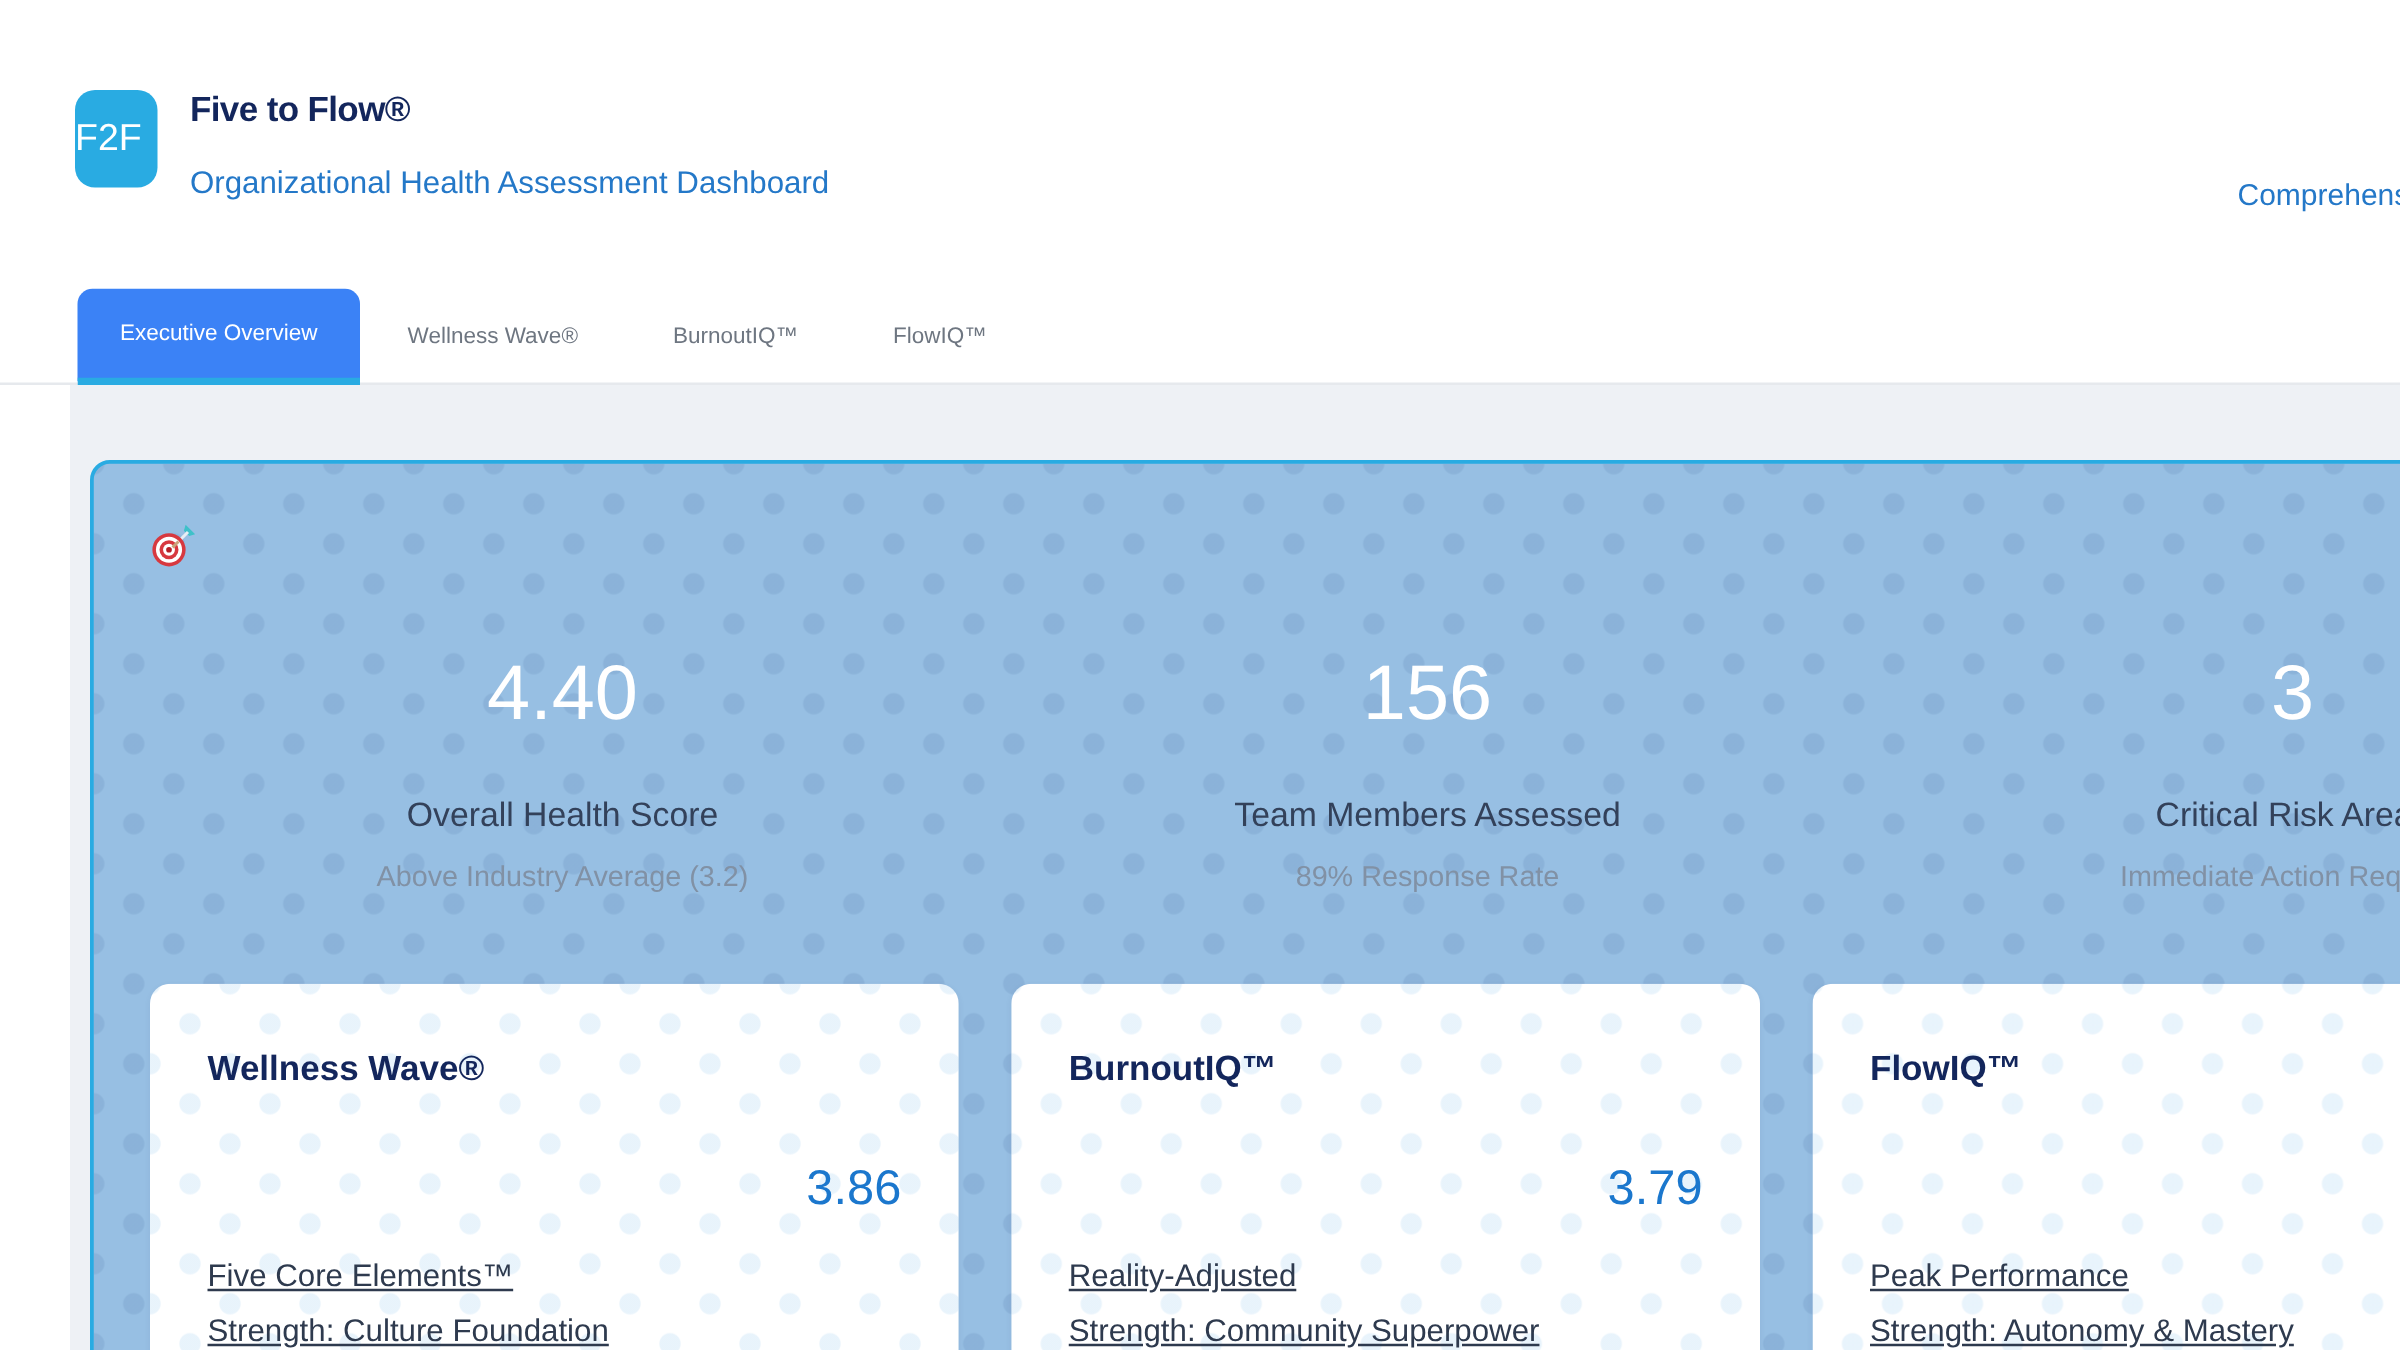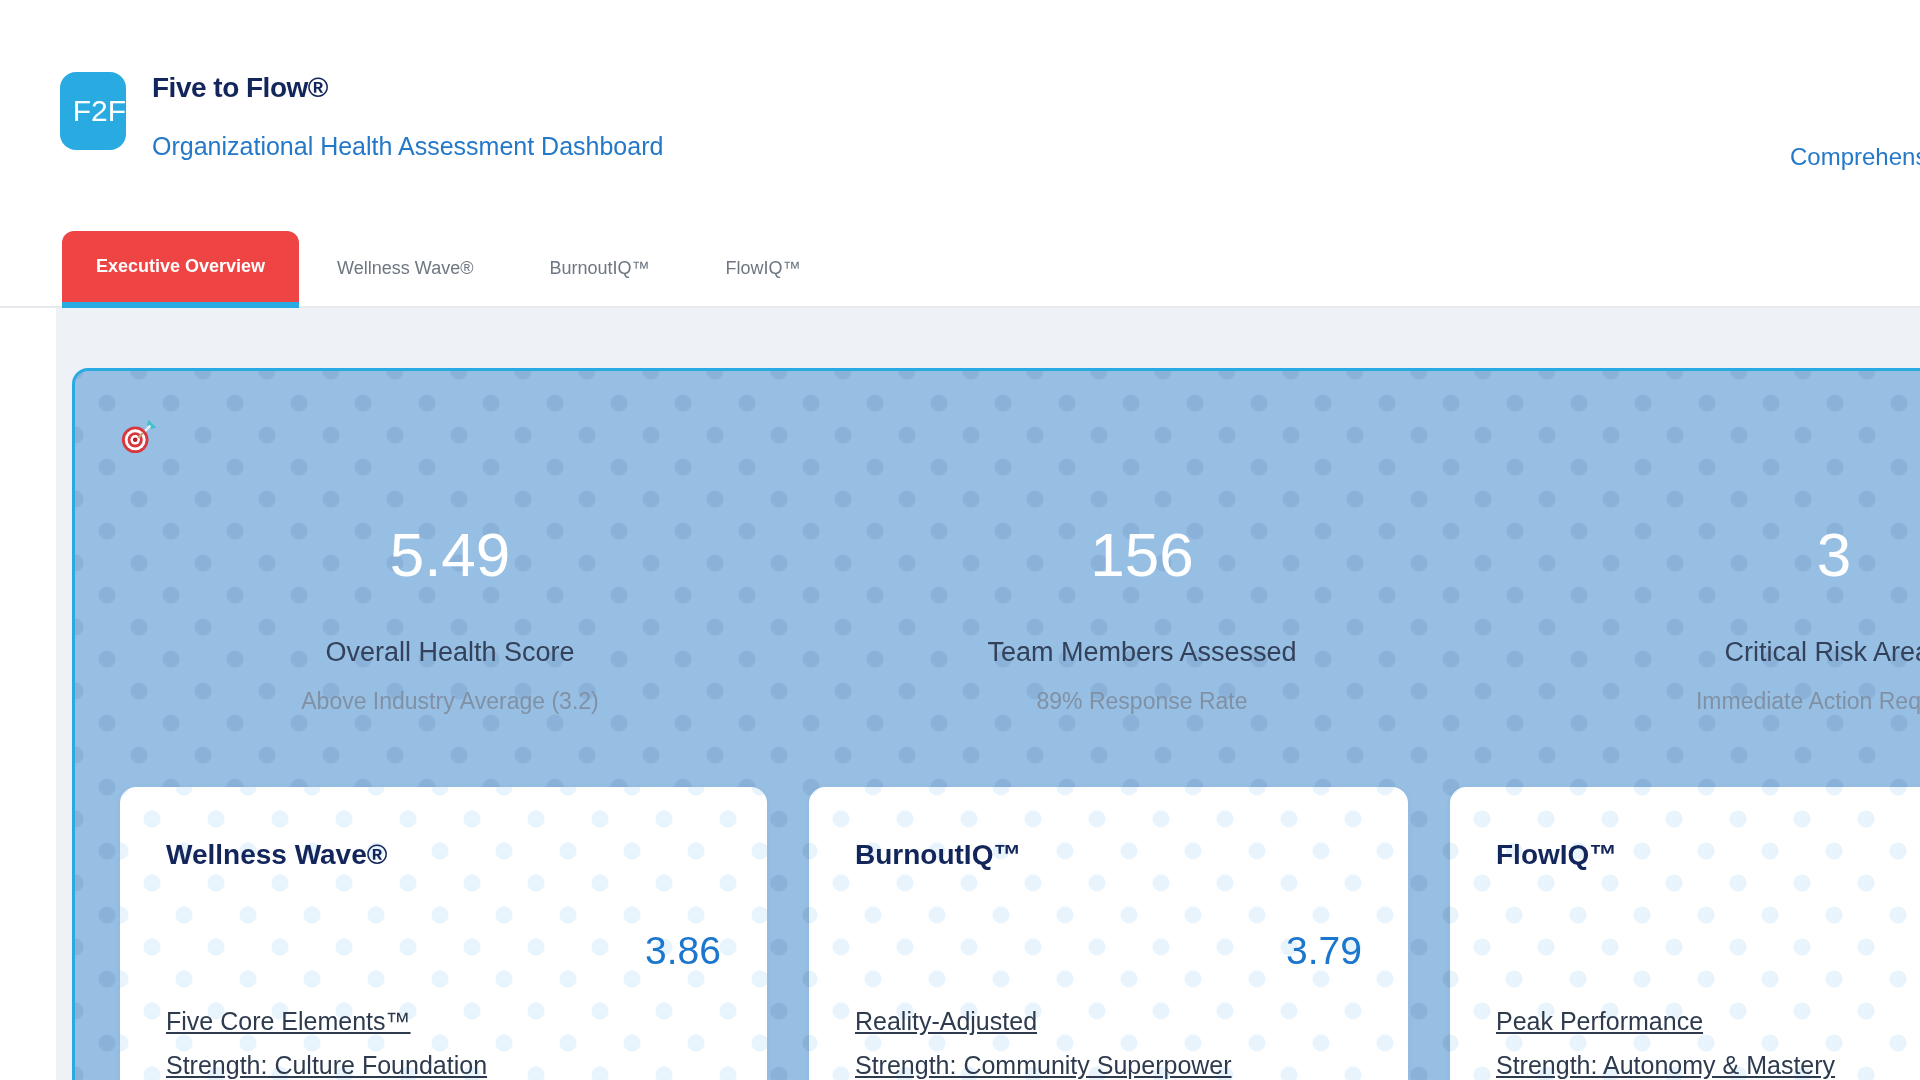--- a/index.html
+++ b/index.html
@@ -3,31 +3,31 @@
 <meta charset="utf-8">
 <style>
   * { margin:0; padding:0; box-sizing:border-box; }
   html,body { width:1920px; height:1080px; overflow:hidden; background:#ffffff;
     font-family:"Liberation Sans", sans-serif; }
   .page { position:relative; width:2280px; }
 
   
   .header { padding:72px 0 0 60px; display:flex; gap:26px; align-items:flex-start; }
   .logo { width:66px; height:78px; border-radius:16px; background:#29abe2; color:#fff;
-    font-size:30px; font-weight:500; display:flex; align-items:center; justify-content:flex-end; }
+    font-size:30px; font-weight:500; display:flex; align-items:center; justify-content:flex-start; }
   .title { font-size:28px; font-weight:800; color:#13265c; letter-spacing:-0.5px; }
   .subtitle { margin-top:28px; font-size:25px; color:#2478c8; }
   .top-link { position:absolute; left:1790px; top:143px; font-size:24px; color:#2478c8;
     white-space:nowrap; cursor:pointer; }
 
   
   .tabbar { margin-top:70px; display:flex; align-items:stretch; padding-left:62px;
     border-bottom:2px solid #e6e9ed; width:2280px; background:#fff; }
   .tab { padding:27px 38px; font-size:18px; color:#6e7681; cursor:pointer; white-space:nowrap; }
-  .tab.active { padding:25px 34px; background:#ef4444; color:#ffffff; font-weight:bold;
+  .tab.active { padding:25px 34px; background:#3b82f6; color:#ffffff; font-weight:normal;
     border-radius:12px 12px 0 0; border-bottom:6px solid #29abe2; margin-bottom:-2px; }
 
   
   .content { margin-left:56px; width:2224px; min-height:790px; background:#eef1f5;
     padding:60px 0 0 16px; }
 
   .panel { width:2160px; border:3px solid #29abe2; border-radius:16px;
     background-color:#97bfe3;
     background-image:
       radial-gradient(circle, rgba(116,155,198,0.35) 8px, transparent 9px),
@@ -90,21 +90,21 @@
           <circle cx="16" cy="24" r="11" fill="#ffffff"></circle>
           <circle cx="16" cy="24" r="8" fill="#d7383f"></circle>
           <circle cx="16" cy="24" r="5" fill="#ffffff"></circle>
           <circle cx="16" cy="24" r="2.4" fill="#b51f27"></circle>
           <line x1="24" y1="17" x2="19" y2="22" stroke="#caa27a" stroke-width="2.5"></line>
         </svg>
       </div>
 
       <div class="stats">
         <div class="stat">
-          <div class="stat-value">5.49</div>
+          <div class="stat-value">4.40</div>
           <div class="stat-label">Overall Health Score</div>
           <div class="stat-sub">Above Industry Average (3.2)</div>
         </div>
         <div class="stat">
           <div class="stat-value">156</div>
           <div class="stat-label">Team Members Assessed</div>
           <div class="stat-sub">89% Response Rate</div>
         </div>
         <div class="stat">
           <div class="stat-value">3</div>

